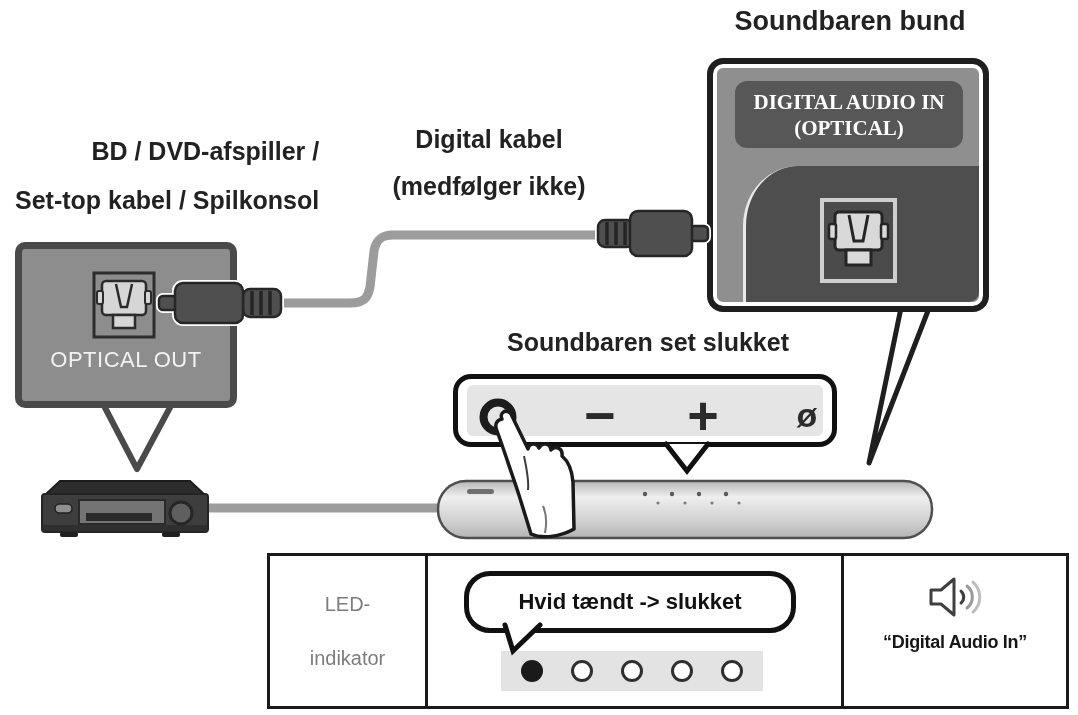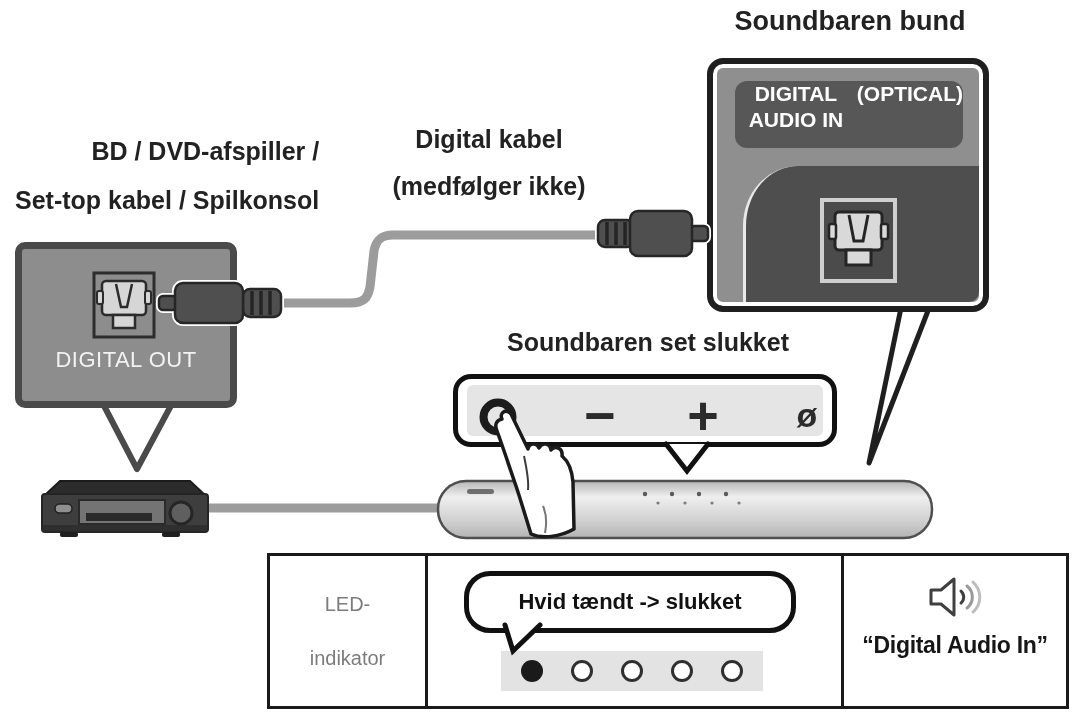--- a/index.html
+++ b/index.html
@@ -22,21 +22,21 @@
               border:7px solid #4a4a4a;border-radius:10px;box-sizing:border-box;}
   .optical-out-text{position:absolute;left:0;top:98px;width:100%;text-align:center;
               color:#f2f2f2;font-size:22px;letter-spacing:.5px;font-weight:400;}
 
   
   .panel-right{left:707px;top:58px;width:282px;height:254px;background:#8f8f8f;
                border:6px solid #1f1f1f;border-radius:16px;box-sizing:border-box;
                box-shadow:inset 0 0 0 4px #ffffff;}
   .dai-label{position:absolute;left:22px;top:17px;width:228px;height:67px;background:#575757;
              border-radius:12px;color:#fff;font-weight:700;font-size:21px;line-height:26px;
-             text-align:center;display:flex;flex-direction:row;justify-content:center;}
+             text-align:center;display:flex;flex-direction:column;justify-content:center;font-family:Liberation Serif, serif;}
   .sb-corner{position:absolute;left:30px;top:102px;right:4px;bottom:4px;background:#4e4e4e;
              border-top-left-radius:55px 60px;border-left:3px solid #e9e9e9;border-bottom-right-radius:10px;}
   .dai-port{position:absolute;left:74px;top:32px;}
 
   
   .callout{left:453px;top:374px;width:384px;height:73px;background:#fff;border:5px solid #111;
            border-radius:18px;box-sizing:border-box;}
   .callout-strip{position:absolute;left:9px;top:6px;right:9px;bottom:6px;background:#e5e5e5;border-radius:6px;}
   .btn{position:absolute;transform:translate(-50%,-50%);}
   .btn-ring{width:37px;height:37px;border:8px solid #1c1c1c;border-radius:50%;box-sizing:border-box;background:transparent;}
@@ -56,21 +56,21 @@
           border:5px solid #111;border-radius:26px;box-sizing:border-box;
           display:flex;align-items:center;justify-content:center;}
   .bubble-text{font-weight:700;font-size:22px;color:#111;}
   .led-strip{position:absolute;left:73px;top:95px;width:262px;height:40px;background:#e3e3e3;
              display:flex;align-items:center;justify-content:space-around;padding:0 6px;box-sizing:border-box;}
   .led{width:22px;height:22px;border-radius:50%;box-sizing:border-box;}
   .led-on{background:#1a1a1a;}
   .led-off{background:#fff;border:3px solid #2f2f2f;}
   .cell3-inner{display:flex;flex-direction:column;align-items:center;height:100%;
                padding-top:16px;box-sizing:border-box;gap:10px;}
-  .source-name{font-weight:700;font-size:23px;color:#161616;letter-spacing:-0.3px;}
+  .source-name{font-weight:700;font-size:18px;color:#161616;letter-spacing:-0.3px;}
 </style>
 </head>
 <body>
 
 <div class="canvas">
 
   <svg class="layer z1" width="1078" height="715" viewBox="0 0 1078 715">
 
     <path d="M205 508 H 452" stroke="#9c9c9c" stroke-width="9" fill="none"></path>
 
@@ -131,21 +131,21 @@
 
   <div class="abs z2 panel-left">
     <svg class="abs" style="left:70px;top:22px;" width="64" height="68" viewBox="0 0 64 68">
       <rect x="2" y="2" width="60" height="64" fill="none" stroke="#2d2d2d" stroke-width="3"></rect>
       <rect x="10" y="10" width="44" height="34" rx="4" fill="#d6d6d6" stroke="#2b2b2b" stroke-width="2.5"></rect>
       <rect x="5" y="20" width="6" height="13" rx="2" fill="#d6d6d6" stroke="#2b2b2b" stroke-width="2"></rect>
       <rect x="53" y="20" width="6" height="13" rx="2" fill="#d6d6d6" stroke="#2b2b2b" stroke-width="2"></rect>
       <path d="M24 13 L29 36 h6 L40 13" fill="none" stroke="#2b2b2b" stroke-width="2.5"></path>
       <rect x="21" y="44" width="22" height="13" fill="#d6d6d6" stroke="#2b2b2b" stroke-width="2.5"></rect>
     </svg>
-    <div class="optical-out-text">DIGITAL OUT</div>
+    <div class="optical-out-text">OPTICAL OUT</div>
   </div>
 
   <div class="abs z2 panel-right">
     <div class="dai-label">
       <span>DIGITAL AUDIO IN</span>
       <span>(OPTICAL)</span>
     </div>
     <div class="sb-corner">
       <svg class="dai-port" width="77" height="85" viewBox="0 0 77 85">
         <rect x="2" y="2" width="73" height="81" fill="#4b4b4b" stroke="#cfcfcf" stroke-width="4"></rect>

